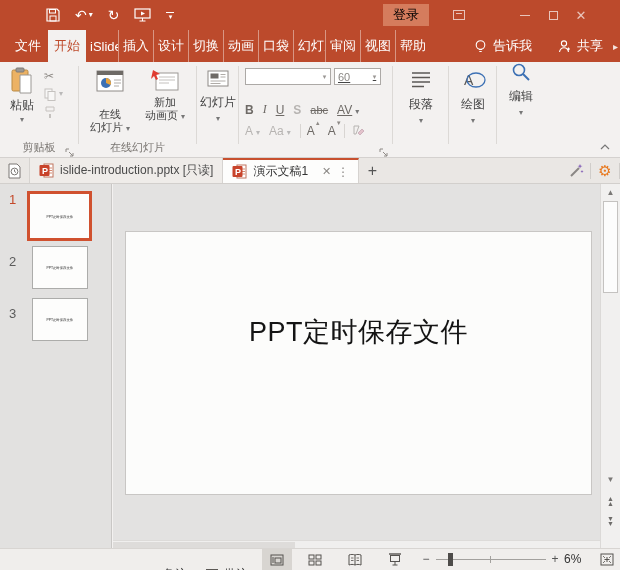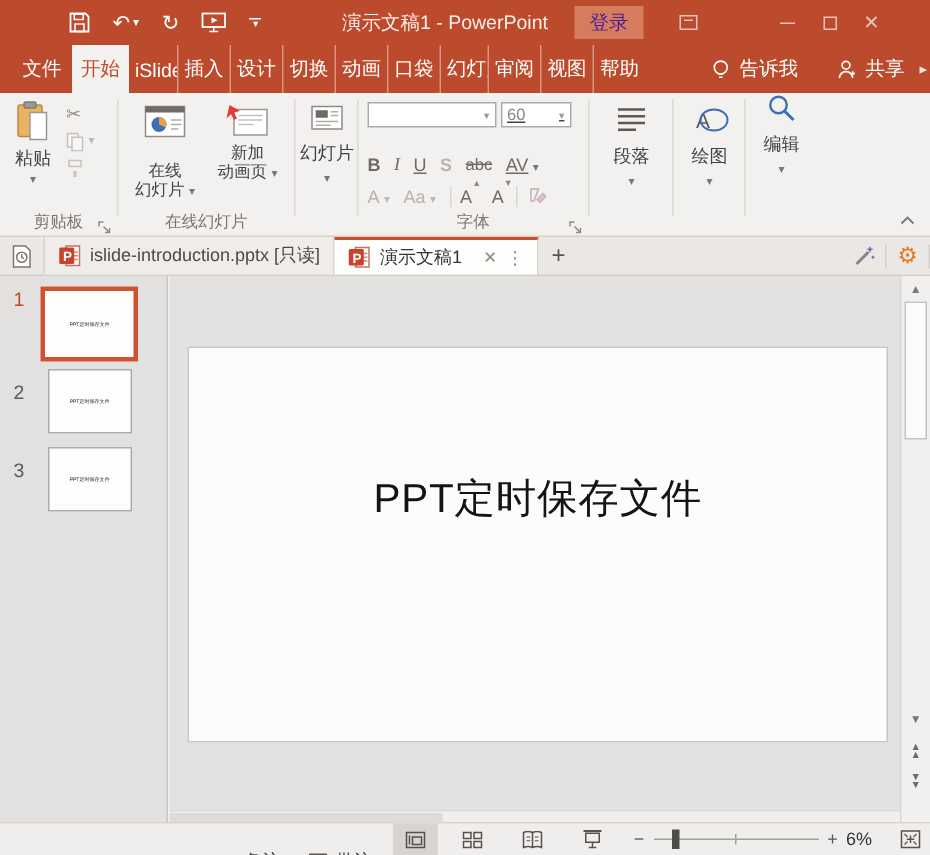--- a/index.html
+++ b/index.html
@@ -7,21 +7,21 @@
   body { font-family:"Liberation Sans","DejaVu Sans",sans-serif; background:#fff; }
   .app { position:relative; width:620px; height:570px; background:#F3F1F0; }
 
   
   .titlebar { position:absolute; top:0; left:0; right:0; height:30px; background:#BC4A2C; color:#fff; }
   .qat { position:absolute; left:46px; top:0; height:30px; display:flex; align-items:center; gap:15px; }
   .qat .qicon { display:flex; align-items:center; color:#fff; font-size:14px; line-height:1; }
   .qat svg { display:block; }
   .tiny-caret { font-size:8px; margin-left:2px; color:#fff; }
   .win-title { position:absolute; left:228px; top:0; height:30px; line-height:30px; font-size:13px; color:#FFEFEA; white-space:nowrap; }
-  .login-btn { position:absolute; left:383px; top:4px; width:46px; height:22px; background:#D57C5D; color:#4c1d95; font-size:13px; text-align:center; line-height:22px; cursor:default; }
+  .login-btn { position:absolute; left:383px; top:4px; width:46px; height:22px; background:#D57C5D; color:#000000; font-size:13px; text-align:center; line-height:22px; cursor:default; }
   .winctl { position:absolute; top:0; height:30px; width:26px; display:flex; align-items:center; justify-content:center; color:rgba(255,255,255,0.68); font-size:13px; }
   .ribbonopts { left:446px; } .minbtn { left:512px; } .maxbtn { left:540px; } .closebtn { left:568px; }
   .minline { width:10px; height:1px; background:rgba(255,255,255,0.68); }
   .maxbox { width:9px; height:9px; border:1px solid rgba(255,255,255,0.68); }
   .rdo-box { width:12px; height:10px; border:1px solid rgba(255,255,255,0.68); position:relative; }
   .rdo-box::after { content:""; position:absolute; left:2px; right:2px; top:2px; border-top:1px solid rgba(255,255,255,0.68); }
 
   
   .menubar { position:absolute; top:30px; left:0; right:0; height:32px; background:#BC4A2C; display:flex; align-items:stretch; color:#fff; font-size:13px; }
   .mtab { display:flex; align-items:center; padding:0 4px; white-space:nowrap; }
@@ -143,21 +143,20 @@
             <rect x="1" y="1" width="15" height="9" fill="none" stroke="#fff" stroke-width="1.2"></rect>
             <path d="M7 3.5l4 2-4 2z" fill="#fff"></path>
             <path d="M8.5 10v3M5.5 13h6" stroke="#fff"></path>
           </svg>
       </span>
       <span class="qicon" style="flex-direction:column;">
         <span style="width:8px;height:1px;background:#fff;margin-bottom:1px;"></span>
         <span style="font-size:7px;line-height:5px;">▾</span>
       </span>
     </div>
-    <div class="win-title">演示文稿1 - PowerPoint</div>
     <div class="login-btn">登录</div>
     <div class="winctl ribbonopts">
         <span class="rdo-box"></span>
       </div>
     <div class="winctl minbtn">
         <span class="minline"></span>
       </div>
     <div class="winctl maxbtn">
         <span class="maxbox"></span>
       </div>
@@ -330,21 +329,20 @@
             <span class="mark">▼</span>
           </span>
         <span class="vline"></span>
         <span class="fx dim">
           <svg width="13" height="12" viewBox="0 0 13 12">
               <path d="M3 1l5 0-3 8H3z" fill="none" stroke="#6E6A66"></path>
               <path d="M7 8l4-4 2 2-4 4z" fill="#D08AA0" stroke="#A06A80"></path>
             </svg>
         </span>
       </div>
-      <div class="glabel">字体</div>
       <span class="launcher">
         <svg width="10" height="10" viewBox="0 0 10 10">
             <path d="M1 4V1h3" fill="none" stroke="#8E8A86"></path>
             <path d="M4 4l4 4M8 5v3H5" fill="none" stroke="#8E8A86"></path>
           </svg>
       </span>
     </div>
     <div class="gsep" style="left:392px;"></div>
 
     <div class="rgroup g-para">

